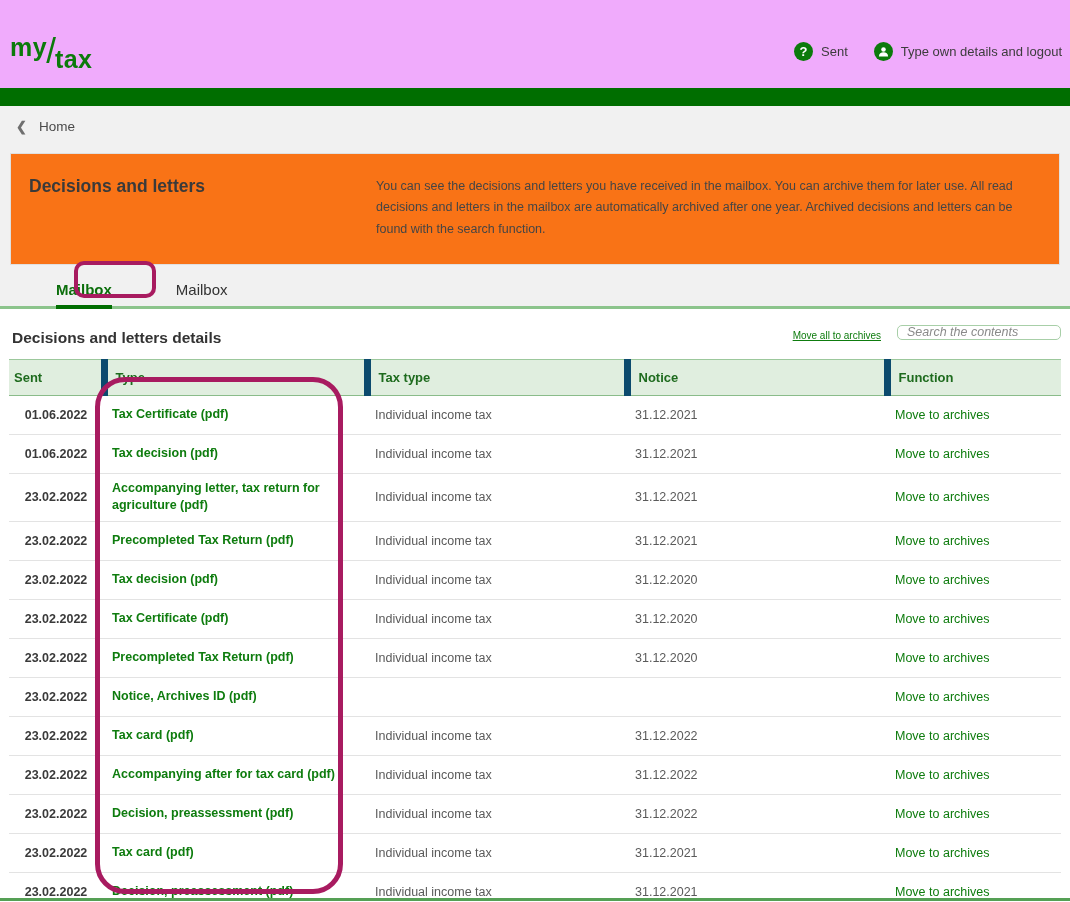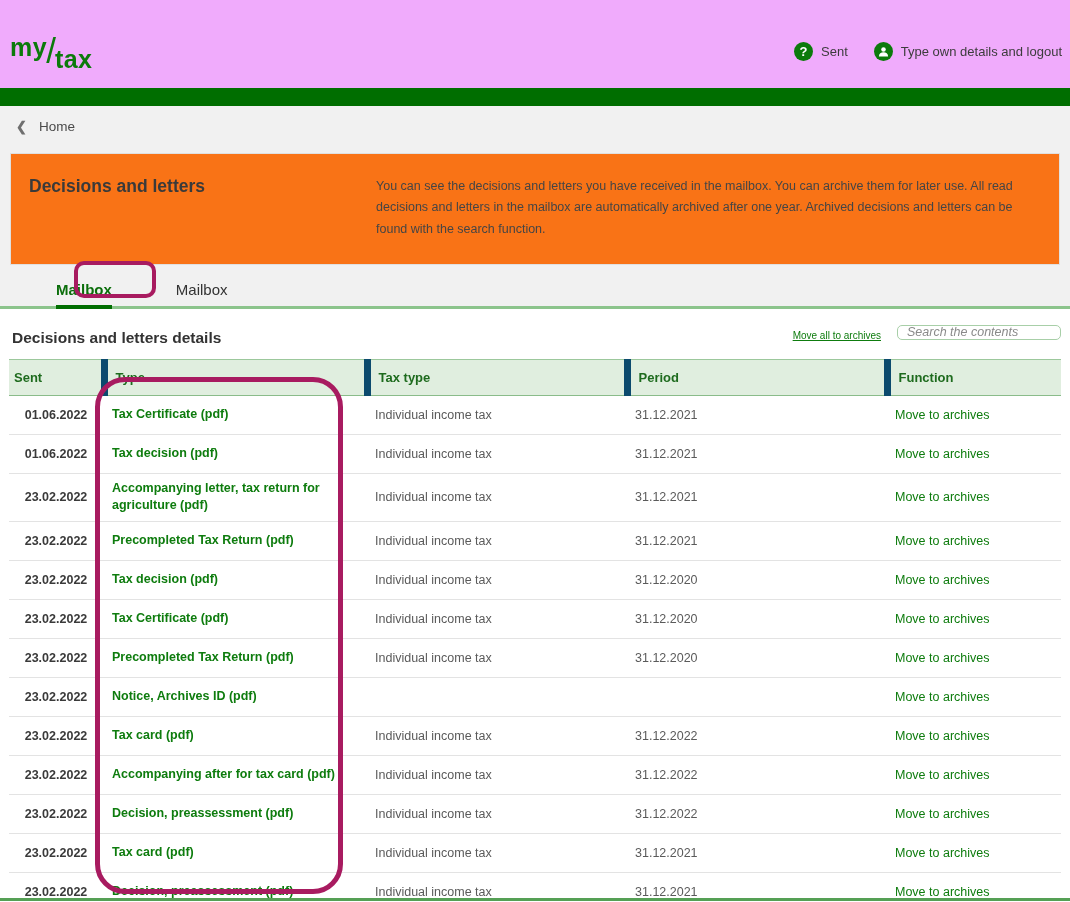--- a/index.html
+++ b/index.html
@@ -173,21 +173,21 @@
         <col class="c-type">
         <col class="c-tax">
         <col class="c-per">
         <col class="c-fun">
     </colgroup>
     <thead>
       <tr>
         <th>Sent</th>
         <th>Type</th>
         <th>Tax type</th>
-        <th>Period</th>
+        <th>Notice</th>
         <th>Function</th>
       </tr>
     </thead>
     <tbody>
 
         <tr>
           <td class="td-sent">01.06.2022</td>
           <td class="td-type"><a>Tax Certificate (pdf)</a></td>
           <td class="td-tax">Individual income tax</td>
           <td class="td-period">31.12.2021</td>

